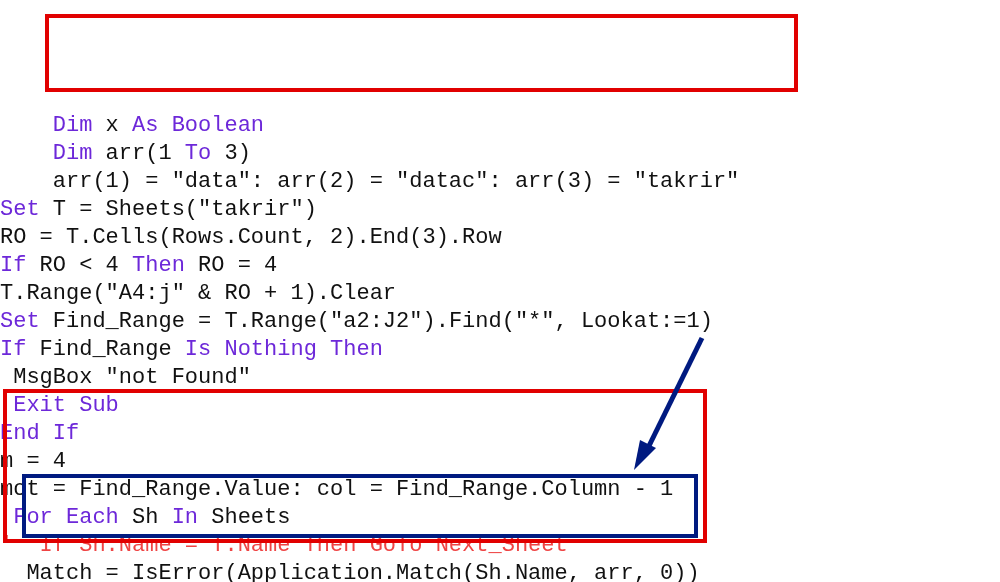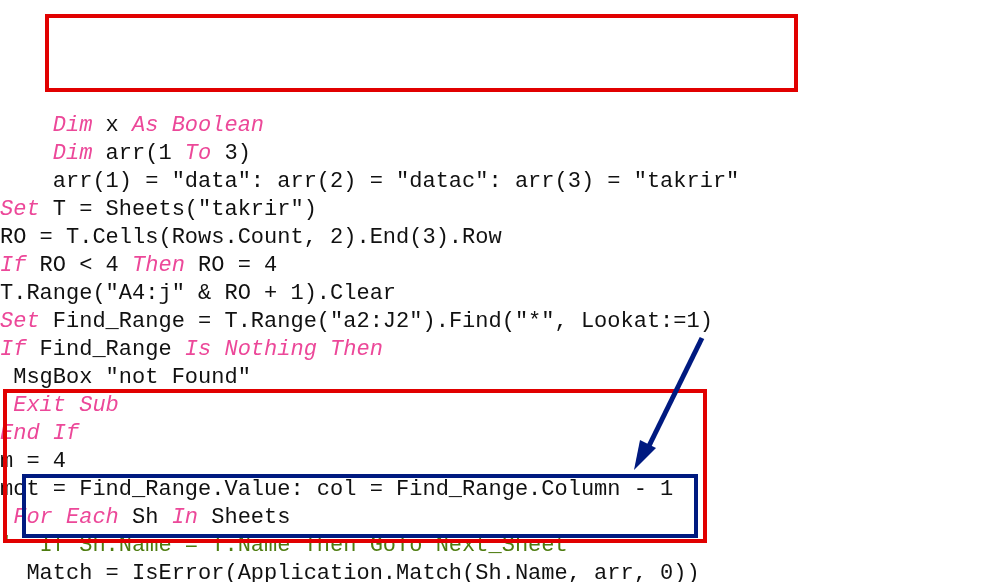--- a/index.html
+++ b/index.html
@@ -14,22 +14,22 @@
     width: 1000px;
     height: 582px;
     overflow: hidden;
     position: relative;
   }
   .code {
     position: relative;
     padding-top: 0px;
   }
   .line { display: block; }
-  .kw { color: #ec4899; font-style: italic; }         
-  .comment { color: #4d7c0f; }    
+  .kw { color: #6d28d9; }         
+  .comment { color: #ef4444; }    
   .txt { color: #111; }
   
   .box-red-top {
     position: absolute;
     left: 45px; top: 14px;
     width: 745px; height: 70px;
     border: 4px solid #e10000;
     pointer-events: none;
   }
   .box-red-mid {

